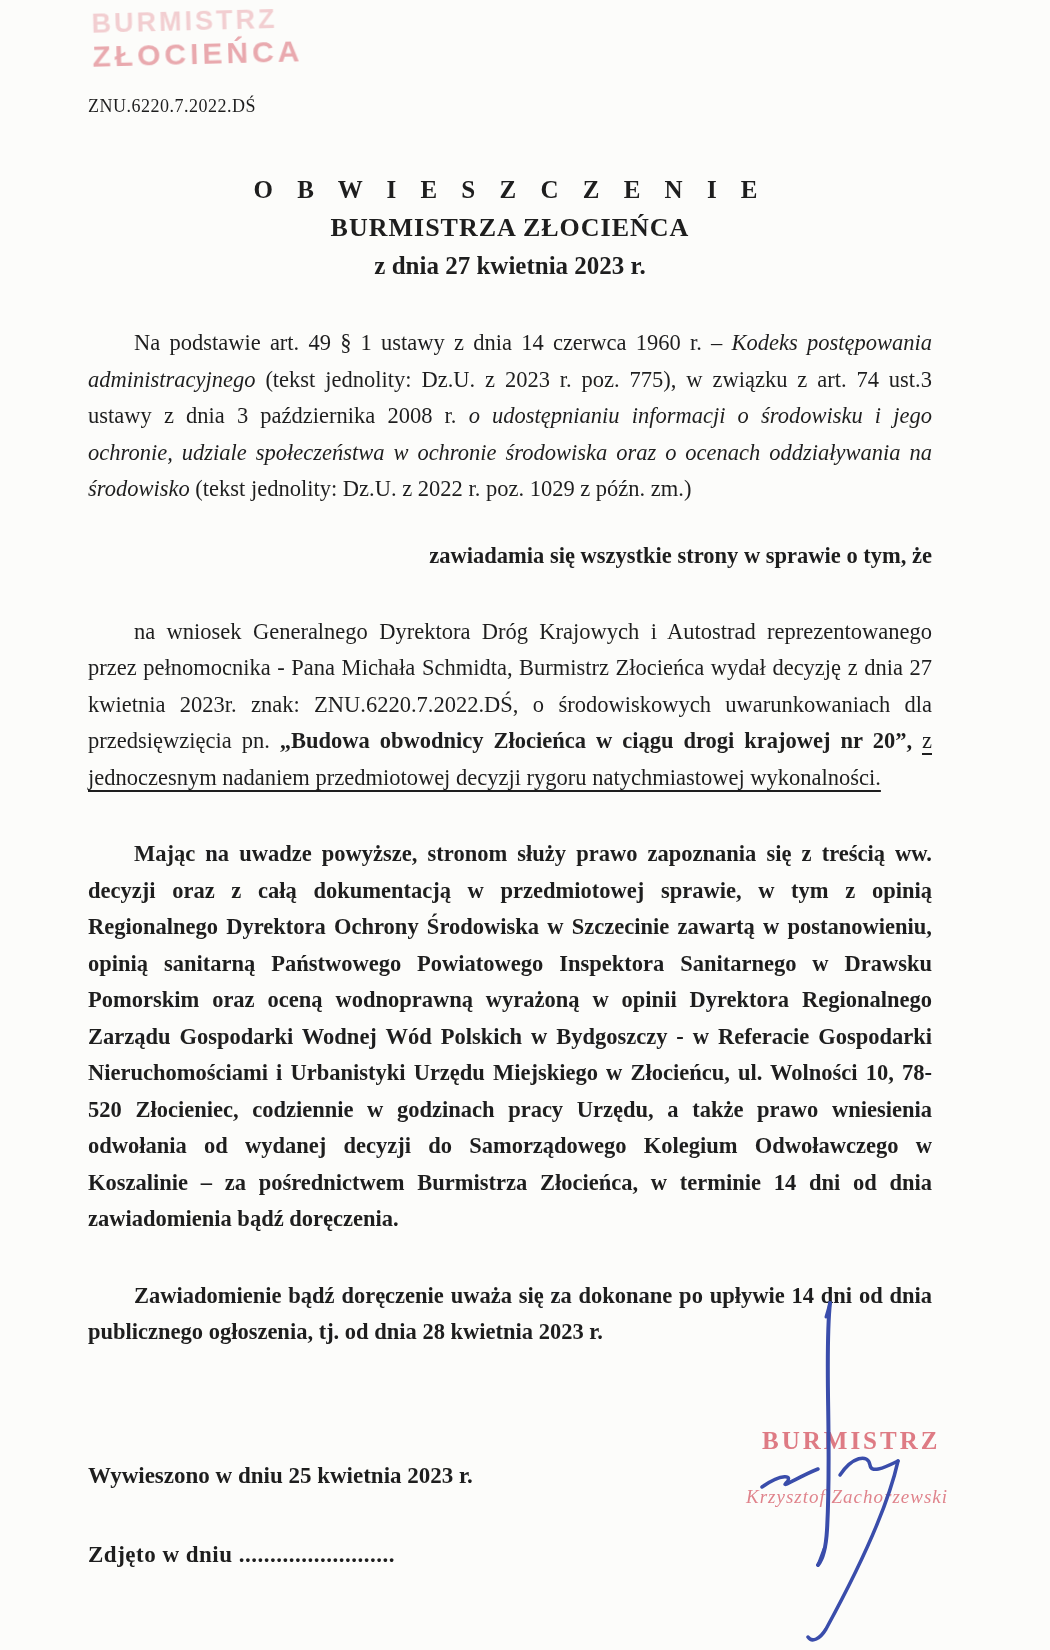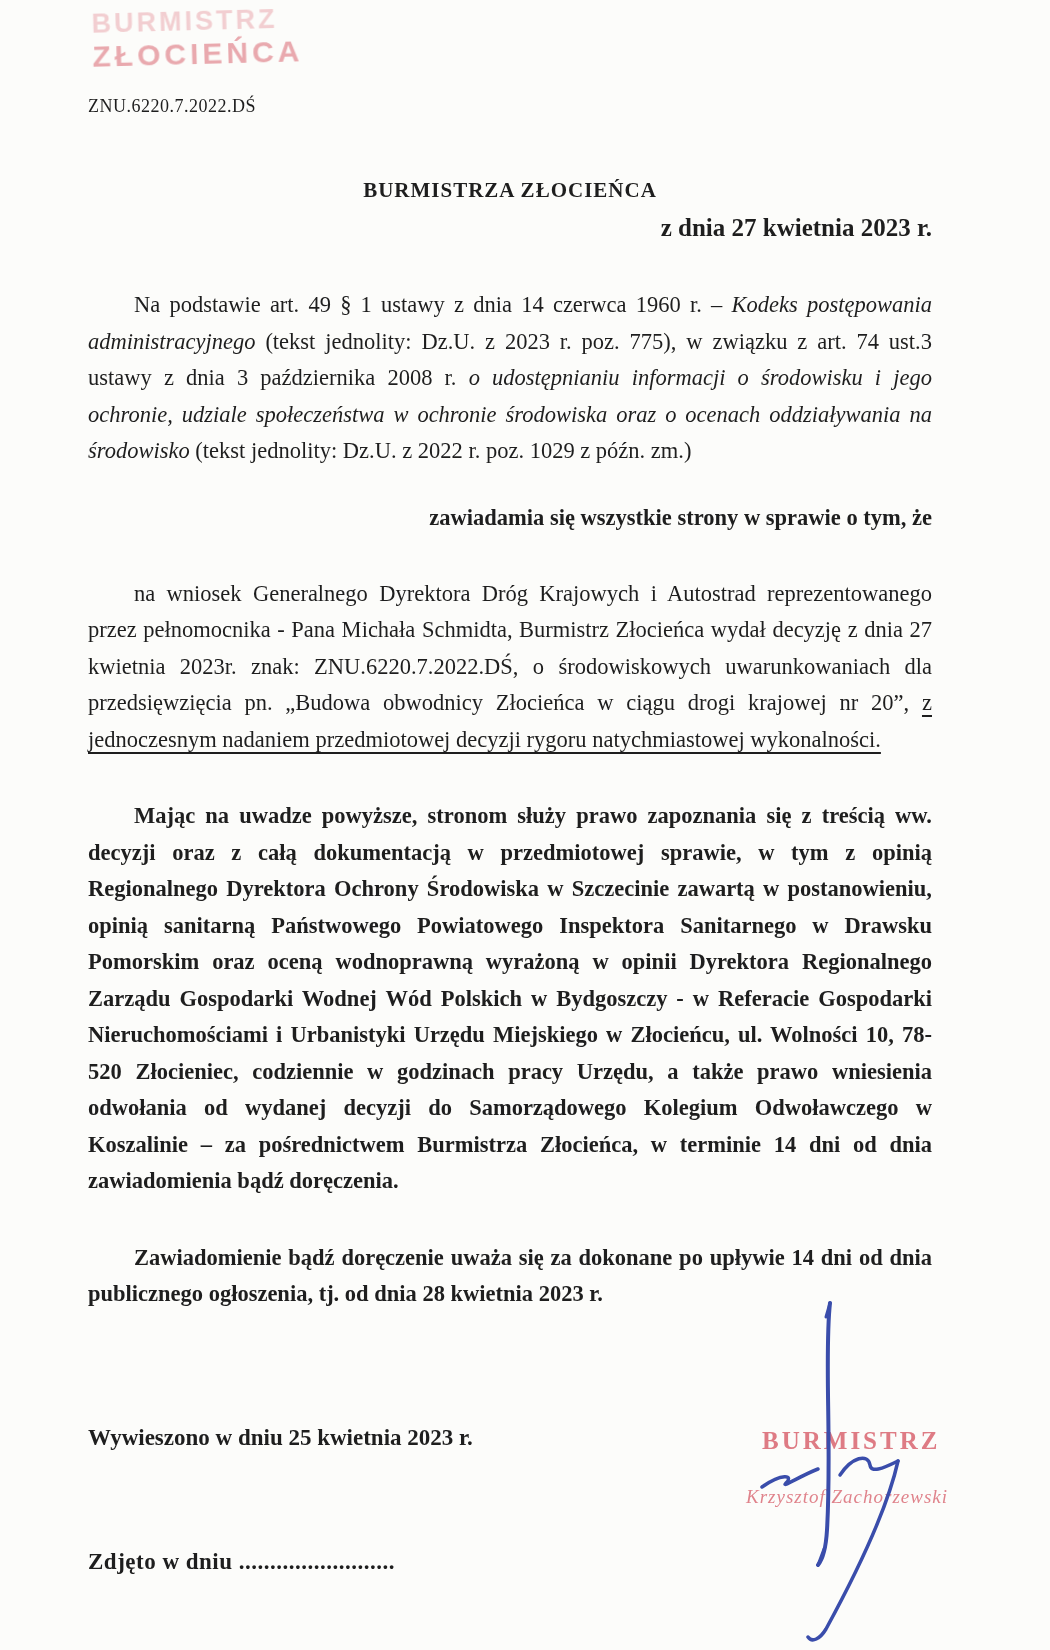--- a/index.html
+++ b/index.html
@@ -33,50 +33,50 @@
     padding-top:96px;
     font-size:18px;
     letter-spacing:.5px;
   }
   .title-block{
     margin-top:54px;
     text-align:center;
     font-weight:bold;
   }
   .title-block .t1{font-size:25px;letter-spacing:9px;line-height:38px;}
-  .title-block .t2{font-size:21px;letter-spacing:1px;line-height:38px;}
-  .title-block .t3{font-size:25px;line-height:38px;text-align:right;}
+  .title-block .t2{font-size:26px;letter-spacing:1px;line-height:38px;}
+  .title-block .t3{font-size:25px;line-height:38px;}
   p.body-par{
     margin:0;
     font-size:22.5px;
     line-height:36.5px;
     text-align:justify;
     text-indent:46px;
   }
   .par1{margin-top:40px !important;}
   .notice-line{
     margin-top:30px;
     text-align:right;
     font-weight:bold;
     font-size:22.5px;
     line-height:36px;
   }
   .par2{margin-top:40px !important;}
   .par3{margin-top:40px !important;font-weight:bold;}
   .par4{margin-top:40px !important;font-weight:bold;}
   .italic{font-style:italic;}
-  .bold{font-weight:normal;}
+  .bold{font-weight:bold;}
   .underline{text-decoration:underline;text-underline-offset:5px;}
   .posted-line{
     margin-top:112px;
     font-weight:bold;
     font-size:23px;
   }
   .removed-line{
-    margin-top:98px;
+    margin-top:53px;
     font-weight:bold;
     font-size:23px;
     letter-spacing:.5px;
   }
   
   .sig-block{
     position:absolute;
     left:690px;top:1285px;
     width:310px;height:365px;
   }
@@ -107,20 +107,21 @@
   <div class="corner-stamp">
     <div class="l1">BURMISTRZ</div>
     <div class="l2">ZŁOCIEŃCA</div>
   </div>
 
   <div class="column">
 
     <div class="reference">ZNU.6220.7.2022.DŚ</div>
 
     <div class="title-block">
+      <div class="t1">O B W I E S Z C Z E N I E</div>
       <div class="t2">BURMISTRZA ZŁOCIEŃCA</div>
       <div class="t3">z dnia 27 kwietnia 2023 r.</div>
     </div>
 
     <p class="body-par par1"><span>Na podstawie art. 49 § 1 ustawy z dnia 14 czerwca 1960 r. – </span><span class="italic">Kodeks postępowania administracyjnego</span><span> (tekst jednolity: Dz.U. z 2023 r. poz. 775), w związku z art. 74 ust.3  ustawy z dnia 3 października 2008 r. </span><span class="italic">o udostępnianiu informacji o środowisku i jego ochronie, udziale społeczeństwa w ochronie środowiska oraz o ocenach oddziaływania na środowisko</span><span> (tekst jednolity: Dz.U. z 2022 r. poz. 1029 z późn. zm.)</span></p>
 
     <div class="notice-line">zawiadamia się wszystkie strony w sprawie o tym, że</div>
 
     <p class="body-par par2"><span>na wniosek Generalnego Dyrektora Dróg Krajowych i Autostrad reprezentowanego przez pełnomocnika - Pana Michała Schmidta, Burmistrz Złocieńca wydał decyzję z dnia 27 kwietnia 2023r. znak: ZNU.6220.7.2022.DŚ, o środowiskowych uwarunkowaniach dla przedsięwzięcia pn. </span><span class="bold">„Budowa obwodnicy Złocieńca w ciągu drogi krajowej nr 20”, </span><span class="underline">z jednoczesnym nadaniem przedmiotowej decyzji rygoru natychmiastowej wykonalności.</span></p>
 

